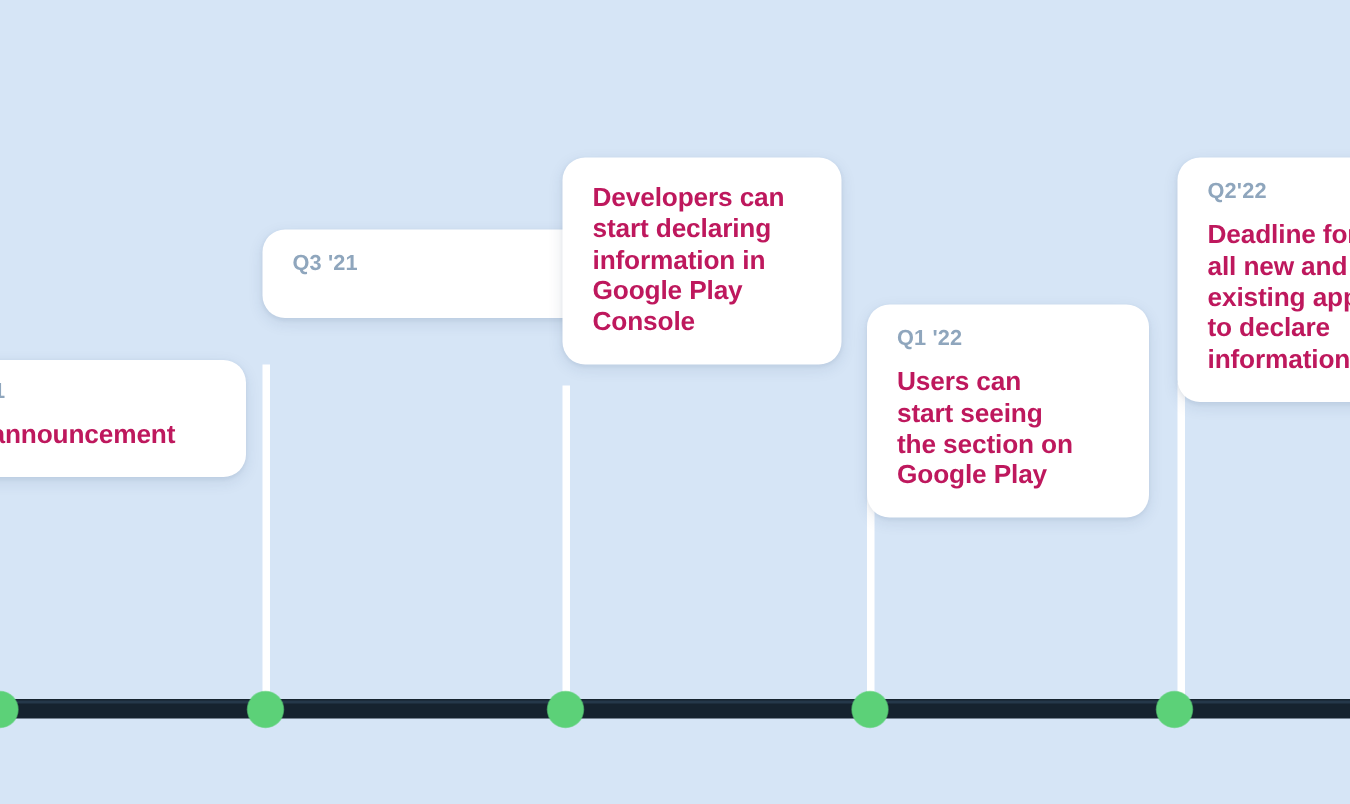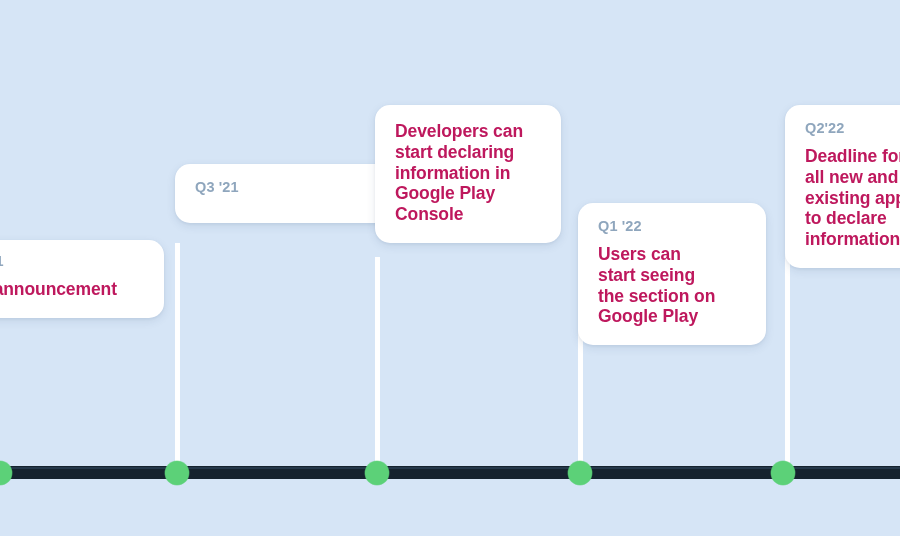--- a/index.html
+++ b/index.html
@@ -85,21 +85,21 @@
     color: #be185d;
     font-size: 17.5px;
     font-weight: 700;
     line-height: 1.19;
     letter-spacing: -0.1px;
     white-space: pre-line;
   }
 
   
   #card-q2-21 { left: -60px;  top: 240px;  width: 224px; padding-top: 14px; }
-  #card-q3-21 { left: 175px;  top: 164px;  width: 224px; }
+  #card-q3-21 { left: 175px;  top: 153px;  width: 224px; }
   #card-q4-21 { left: 375px;  top: 105px;  width: 186px; }
   #card-q1-22 { left: 578px;  top: 203px;  width: 188px; }
   #card-q2-22 { left: 785px;  top: 105px;  width: 186px; }
 
   #stem-q3-21 { left: 175px; top: 243px; height: 230px; }
   #stem-q4-21 { left: 375px; top: 257px; height: 216px; }
   #stem-q1-22 { left: 578px; top: 330px; height: 143px; }
   #stem-q2-22 { left: 785px; top: 255px; height: 218px; }
 
   #dot-q2-21 { left: -12px; top: 461px; }

